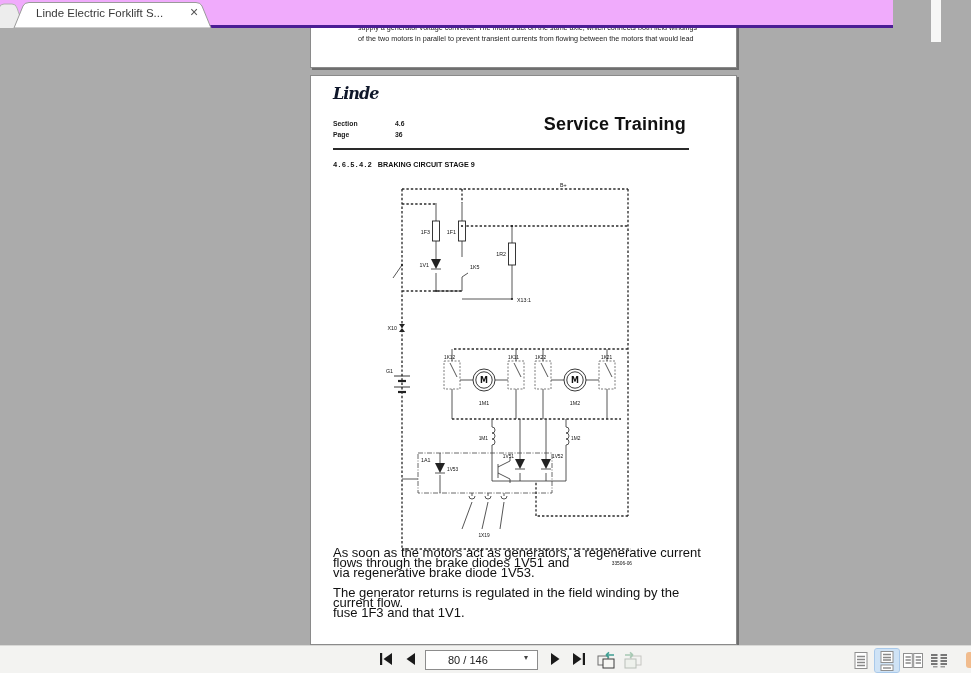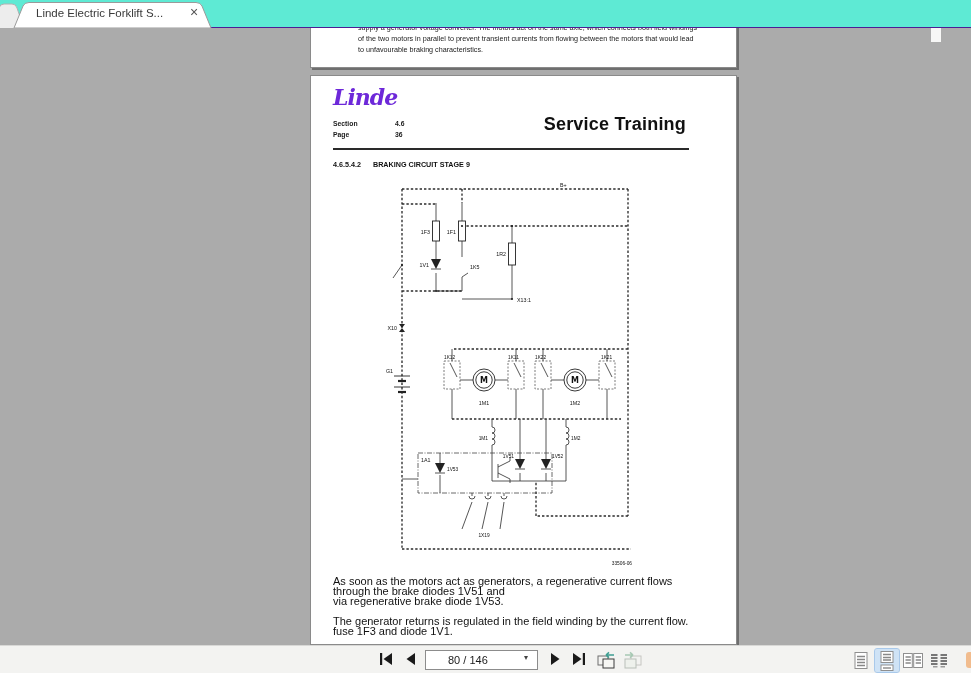--- a/index.html
+++ b/index.html
@@ -1,51 +1,51 @@
 <!DOCTYPE html>
 <html><head>
 <meta charset="utf-8">
 <style>
   * { margin:0; padding:0; box-sizing:border-box; }
   html,body { width:971px; height:673px; overflow:hidden; }
   body { font-family:"Liberation Sans", sans-serif; background:#ababab; }
   .app { position:relative; width:971px; height:673px; background:#ababab; }
 
   
-  .tabbar { position:absolute; left:0; top:0; width:971px; height:28px;
-            background:#5eead4; border-bottom:1px solid #4c1d95; z-index:5; }
+  .tabbar { position:absolute; left:0; top:0; width:893px; height:28px;
+            background:#f0abfc; border-bottom:3px solid #4c1d95; z-index:5; }
   .tabbar svg { position:absolute; left:0; top:0; }
   .tab-title { position:absolute; left:36px; top:7px; font-size:11.5px; color:#3a3a3a;
                width:150px; white-space:nowrap; overflow:hidden; }
   .tab-close { position:absolute; left:186px; top:4px; font-size:14px; color:#555;
                width:16px; height:18px; text-align:center; cursor:pointer; }
   .edge-white { position:absolute; left:931px; top:0; width:10px; height:42px; background:#f7f7f6; z-index:4; }
 
   
   .canvas { position:absolute; left:0; top:28px; width:971px; height:617px;
             background:#ababab; overflow:hidden; }
   .page { position:absolute; background:#ffffff; border:1px solid #8a8a8a;
           box-shadow:2px 2px 0 rgba(60,60,60,.55); }
   .page-prev { left:310px; top:-15px; width:427px; height:55px; overflow:hidden; }
   .page-prev .ptxt { padding:8px 18px 0 47px; font-size:7.2px; line-height:11px; color:#1a1a1a; }
   .page-main { left:310px; top:47px; width:427px; height:570px; overflow:hidden; }
 
   .logo { position:absolute; left:22px; top:8px; font-family:"DejaVu Serif", serif;
-          font-style:italic; font-weight:900; font-size:22px; letter-spacing:-1px; color:#6d28d9; }
+          font-style:italic; font-weight:900; font-size:16px; letter-spacing:-1px; color:#0f172a; }
   .meta { position:absolute; left:22px; top:44px; font-size:6.8px; font-weight:600; color:#1a1a1a; }
   .meta .row { display:flex; margin-bottom:4px; }
   .meta .lbl { width:62px; }
   .svc-title { position:absolute; right:50px; top:38px; font-size:18px; font-weight:bold;
                color:#111; letter-spacing:.2px;text-align:center; }
   .rule { position:absolute; left:22px; top:72px; width:356px; height:2px; background:#2a2a2a; }
   .sec-heading { position:absolute; left:22px; top:84px; font-size:7.2px; font-weight:600; color:#111; }
-  .sec-heading .num { margin-right:10px; }
+  .sec-heading .num { margin-right:4px;font-family:Liberation Mono, monospace; }
 
   .diagram { position:absolute; left:73px; top:105px; width:252px; height:388px; }
-  .paras { position:absolute; left:22px; top:500px; width:372px; font-size:11px;
+  .paras { position:absolute; left:22px; top:472px; width:372px; font-size:13px;
            line-height:10px; color:#111; }
   .paras .gap { height:10px; }
 
   
   .statusbar { position:absolute; left:0; bottom:0; width:971px; height:28px;
                background:#f3f3f1; border-top:1px solid #d8d8d6; }
   .sbtn { position:absolute; top:5px; width:20px; height:18px; background:transparent;
           border:none; padding:0; cursor:pointer; }
   .pageinput { position:absolute; left:425px; top:4px; width:113px; height:20px;
                border:1px solid #8c8c8c; background:#fff; font-size:11px; color:#1a1a1a;
@@ -83,21 +83,20 @@
     <span class="tab-close">×</span>
   </div>
   <div class="edge-white"></div>
 
   <div class="canvas">
 
     <div class="page page-prev">
       <div class="ptxt">
         <div>supply a generator voltage converter. The motors act on the same axle, which connects both field windings</div>
         <div>of the two motors in parallel to prevent transient currents from flowing between the motors that would lead</div>
-        <div>to unfavourable braking characteristics.</div>
       </div>
     </div>
 
     <div class="page page-main">
       <div class="logo">Linde</div>
 
       <div class="meta">
         <div class="row">
           <span class="lbl">Section</span>
           <span>4.6</span>
@@ -230,21 +229,21 @@
         <text class="dlbl" x="37" y="281">1A1</text>
         <text class="dlbl dlbl-s" x="100" y="356" text-anchor="middle">1X19</text>
         <text class="dlbl dlbl-s" x="248" y="384" text-anchor="end">33506-06</text>
       </svg>
 
       <div class="paras">
         <div>As soon as the motors act as generators, a regenerative current flows through the brake diodes 1V51 and</div>
         <div>via regenerative brake diode 1V53.</div>
         <div class="gap"></div>
         <div>The generator returns is regulated in the field winding by the current flow.</div>
-        <div>fuse 1F3 and diode 1V1.</div>
+        <div>fuse 1F3 and that 1V1.</div>
       </div>
     </div>
   </div>
 
   <div class="statusbar">
 
     <button class="sbtn" style="left:376px;">
       <svg width="18" height="16" viewBox="0 0 18 16">
         <rect x="3" y="2" width="2.2" height="12" fill="#1a1a1a"></rect>
         <path d="M15,2 L6.5,8 L15,14 Z" fill="#1a1a1a"></path>

